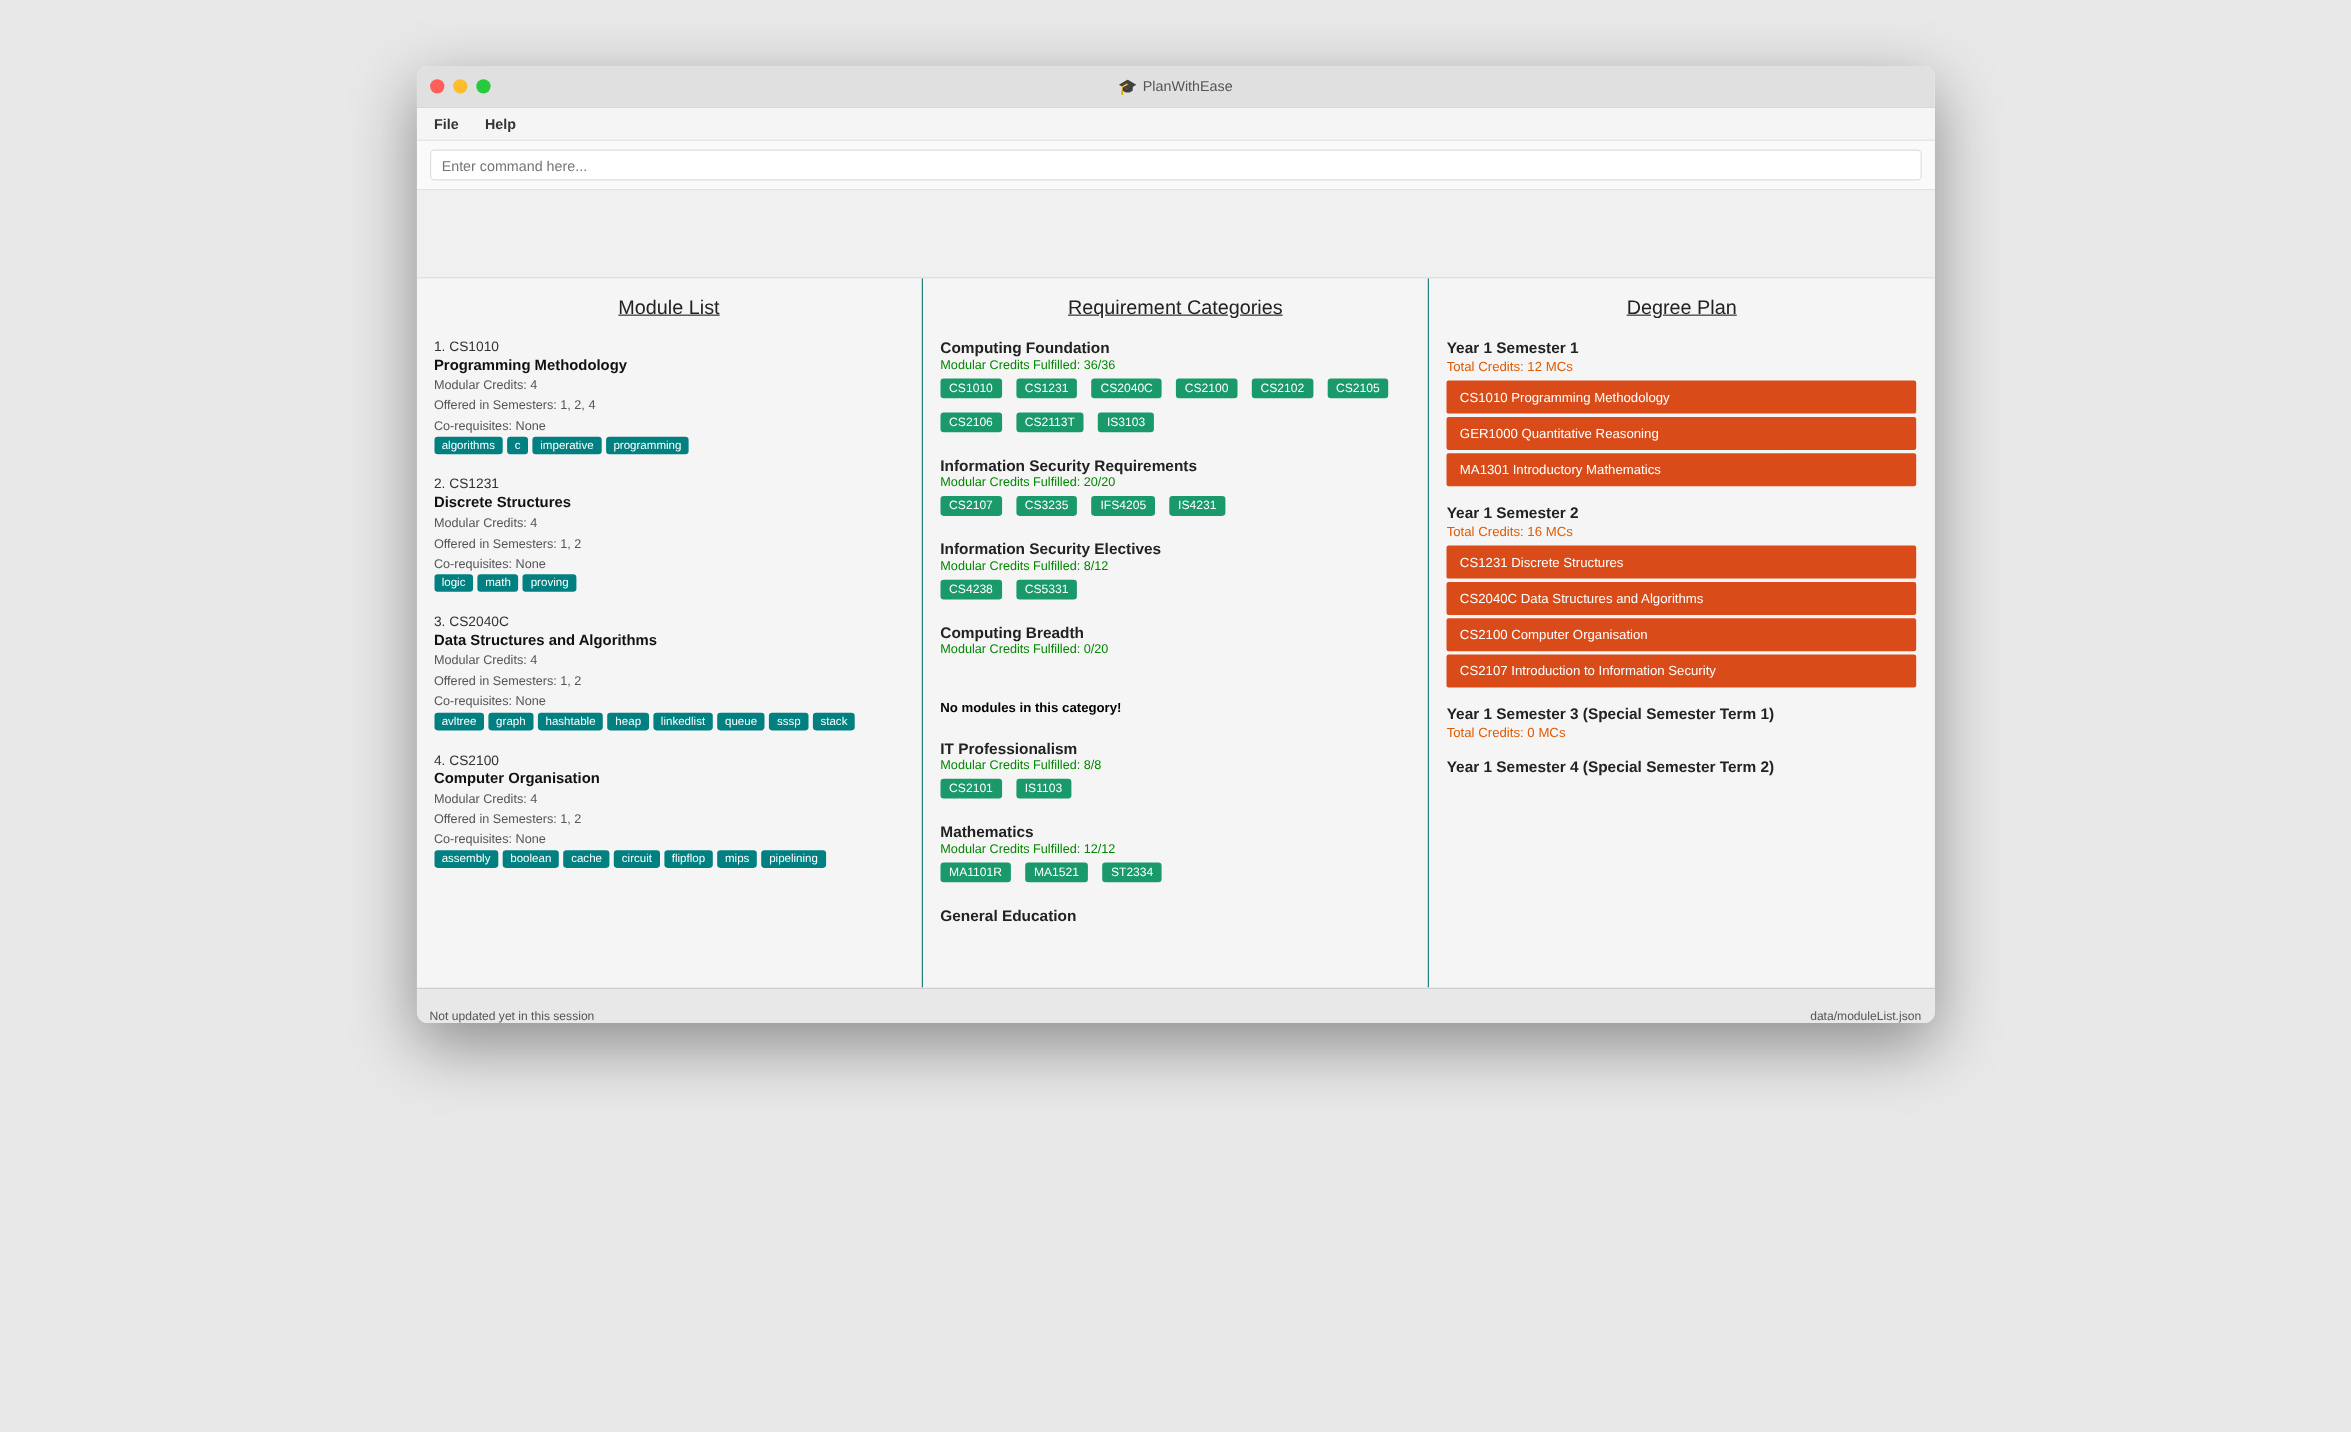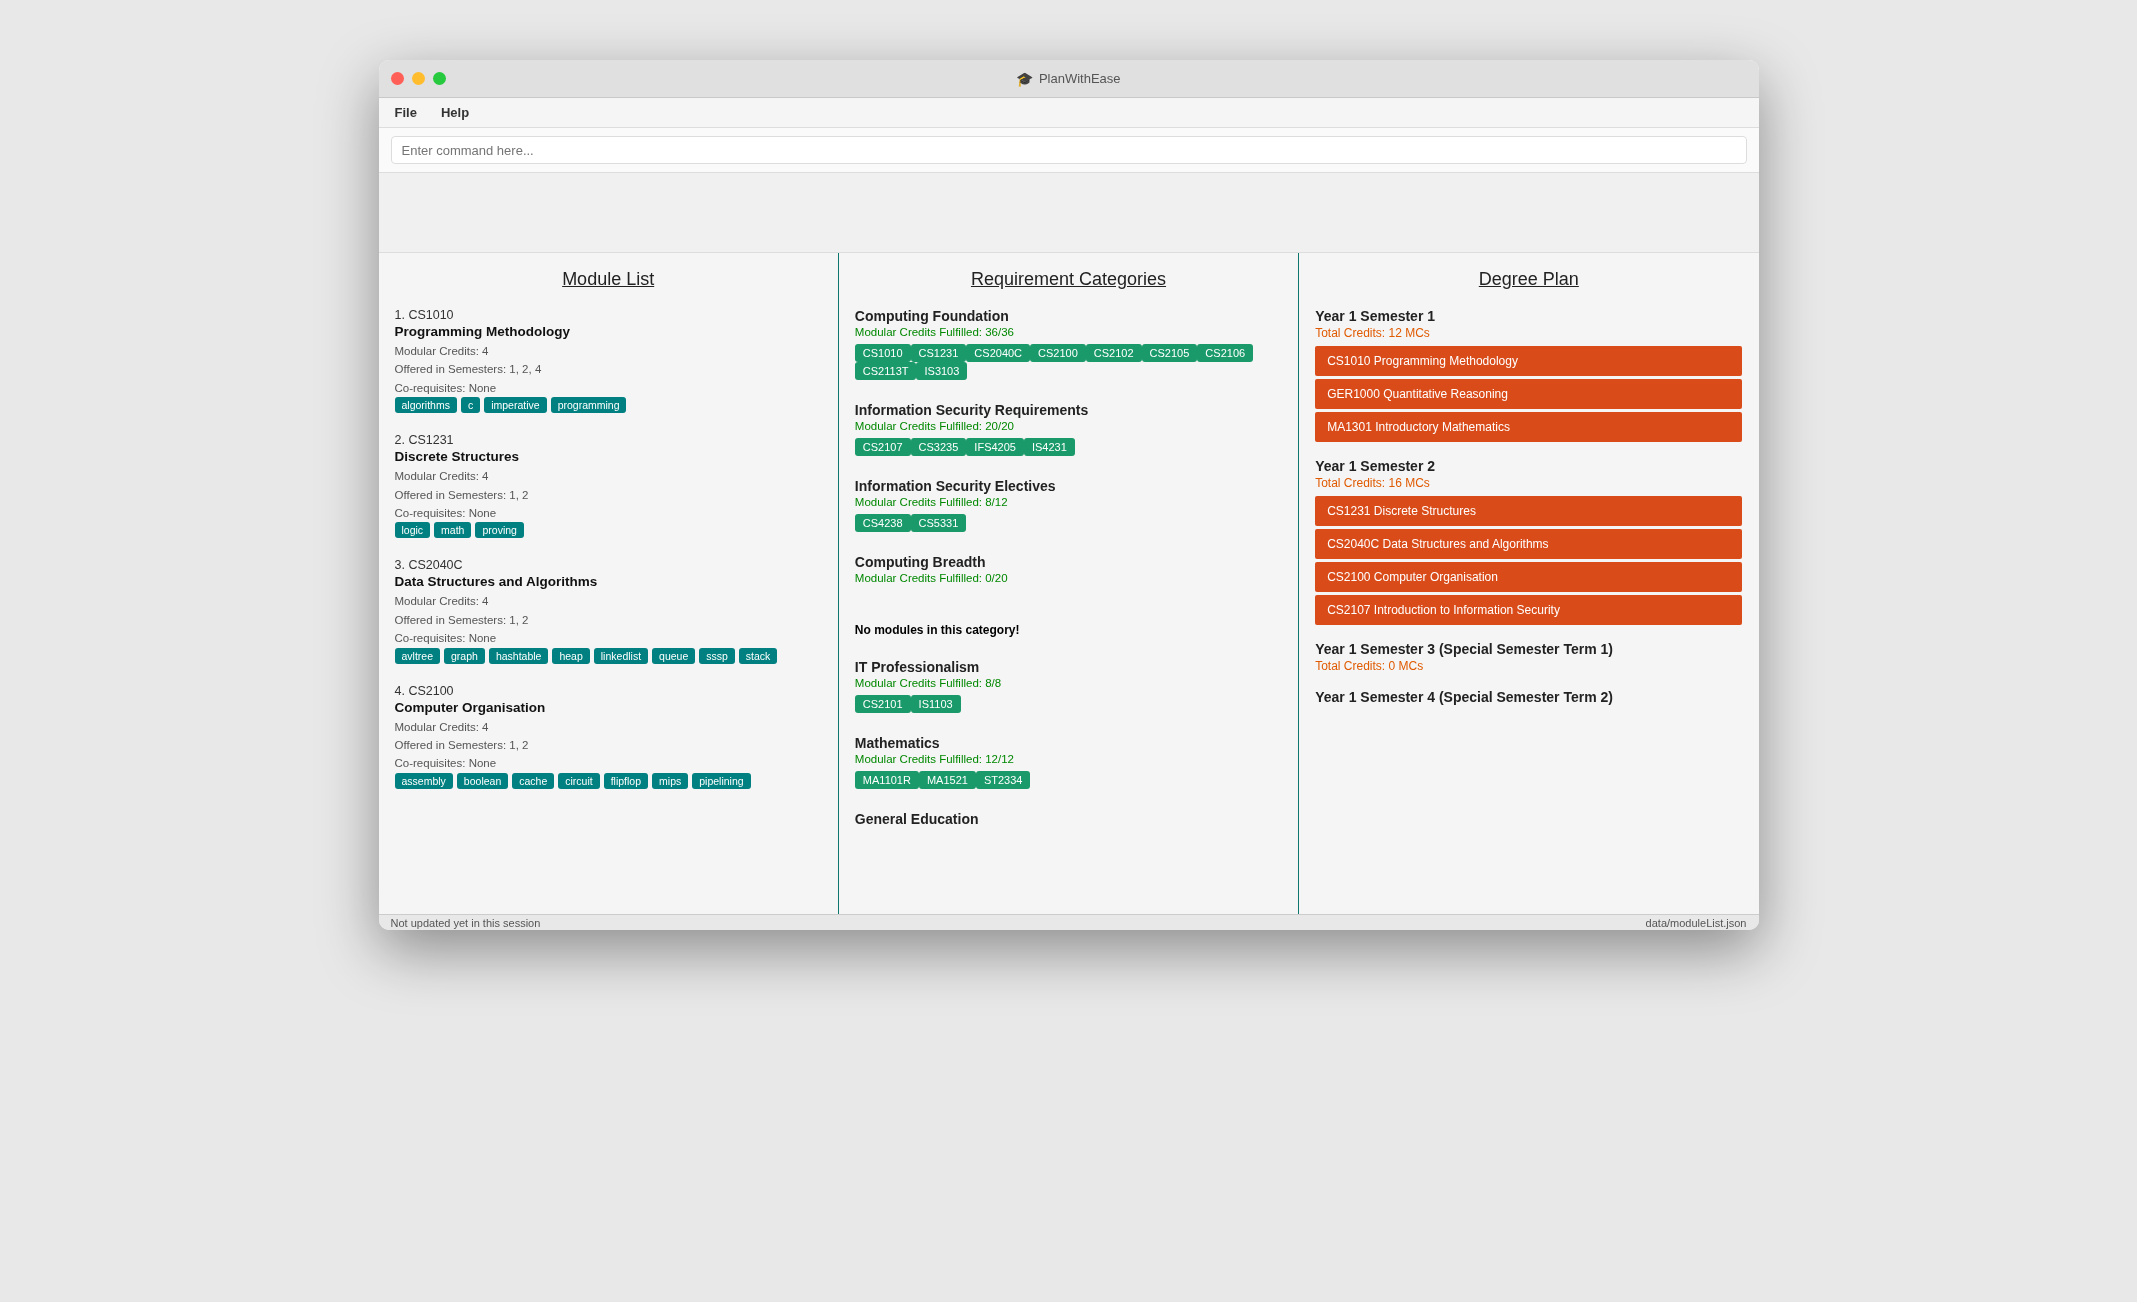--- a/index.html
+++ b/index.html
@@ -190,21 +190,21 @@
     .req-credits {
       font-size: 11.5px;
       color: #008800;
       margin-bottom: 6px;
     }
     .req-credits.partial { color: #008800; }
     .req-credits.none-text { color: #000; font-weight: bold; font-size: 12px; margin-top: 39px; }
     .module-tags {
       display: flex;
       flex-wrap: wrap;
-      gap: 0;
+      gap: 13px;
     }
     .module-tag {
       background: #1a9a6a;
       color: white;
       font-size: 11px;
       padding: 3px 8px;
       border-radius: 3px;
     }
 
     
@@ -226,26 +226,26 @@
       background: #d94c1a;
       color: white;
       font-size: 12px;
       padding: 8px 12px;
       margin-bottom: 3px;
       border-radius: 2px;
     }
 
     
     .statusbar {
-      height: 16px;
+      height: 32px;
       background: #e8e8e8;
       border-top: 1px solid #ccc;
       display: flex;
       justify-content: space-between;
-      align-items: center;
+      align-items: flex-end;
       padding: 0 12px;
       font-size: 11px;
       color: #555;
       flex-shrink: 0;
     }
   </style>
 </head>
 <body>
 
 <div class="window">

